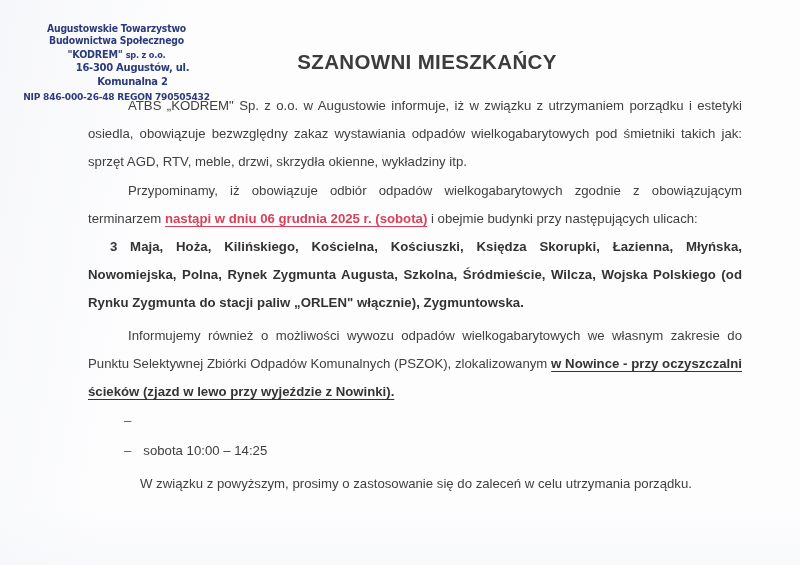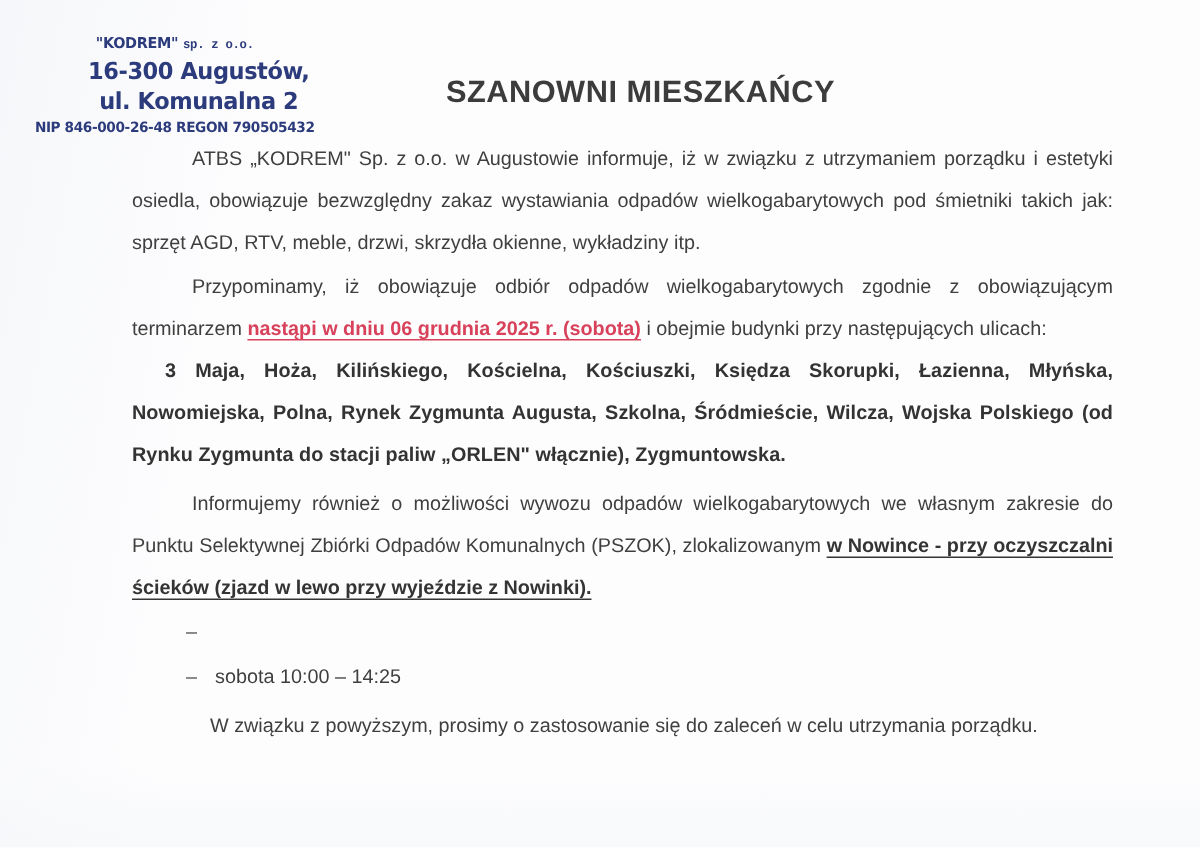--- a/index.html
+++ b/index.html
@@ -35,22 +35,22 @@
     color: #2c3b7c;
     font-family: "DejaVu Sans", sans-serif;
     font-weight: 600;
     line-height: 1.28;
     letter-spacing: -0.2px;
     transform: scaleY(1.04);
     filter: blur(0.22px);
   }
   .stamp-l1 { font-size: 9.3px; }
   .stamp-l2 { font-size: 9.6px; margin-top: 1px; }
-  .stamp-l2 .sp { font-size: 8.2px; font-family: Liberation Mono, monospace; }
-  .stamp-l3 { font-size: 15px; margin-top: 1px; letter-spacing: -0.3px; margin-left: 32px; }
+  .stamp-l2 .sp { font-size: 8.2px; }
+  .stamp-l3 { font-size: 10px; margin-top: 1px; letter-spacing: -0.3px; margin-left: 32px; }
   .stamp-l4 { font-size: 9.1px; margin-top: 3px; letter-spacing: -0.25px; }
 
   
   .title {
     position: absolute;
     left: 0; right: 0;
     top: 36px;
     text-align: center;
     font-size: 20.5px;
     font-weight: 700;
@@ -105,20 +105,21 @@
   .dash { color: #555; }
   .closing { text-indent: 52px; }
   .gap-sm { height: 4px; }
 </style>
 </head>
 <body>
 
 <div class="page">
 
   <div class="stamp">
+    <div class="stamp-l1">Augustowskie Towarzystwo Budownictwa Społecznego</div>
     <div class="stamp-l2">
       <span>"KODREM"</span>
       <span class="sp">sp. z o.o.</span>
     </div>
     <div class="stamp-l3">16-300 Augustów, ul. Komunalna 2</div>
     <div class="stamp-l4">NIP 846-000-26-48  REGON 790505432</div>
   </div>
 
   <h1 class="title">SZANOWNI MIESZKAŃCY</h1>
 

